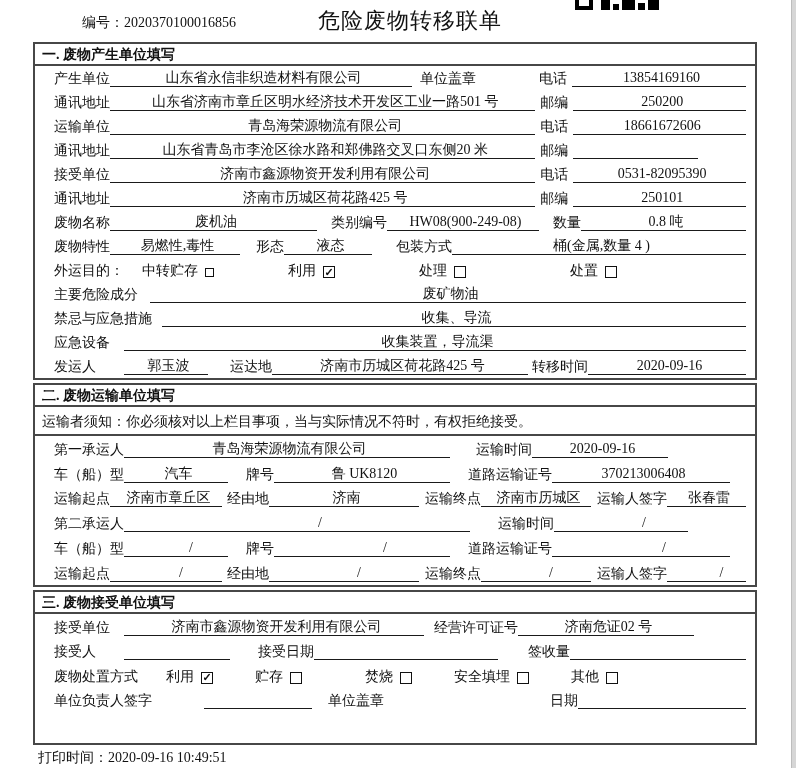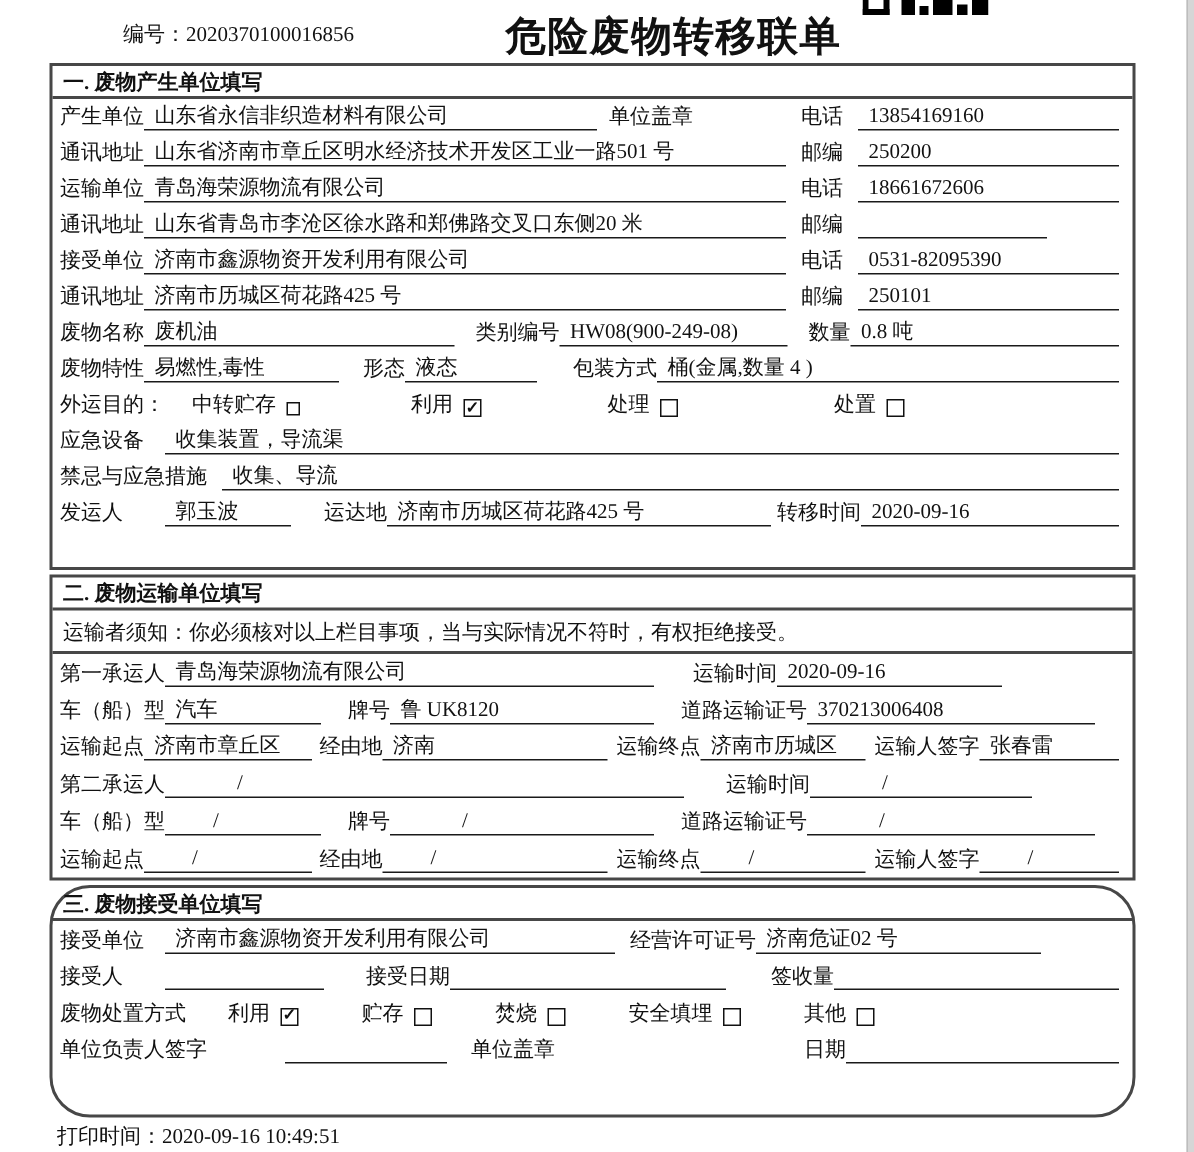--- a/index.html
+++ b/index.html
@@ -1,33 +1,33 @@
 <!DOCTYPE html>
 <html><head>
 <meta charset="utf-8">
 <style>
   * { box-sizing: border-box; margin: 0; padding: 0; }
   html,body { width:796px; height:768px; background:#fff; }
   body { position:relative; font-family:"Liberation Serif","DejaVu Serif",serif;
          color:#111; font-size:14px; overflow:hidden; }
   .abs { position:absolute; }
   .serial { left:38px; top:14px;margin-left:44px; }
-  .title  { left:337px; top:6px; font-size:27px; font-weight:bold; letter-spacing:1px; }
+  .title  { left:318px; top:6px; font-size:22px; font-weight:normal; letter-spacing:1px; }
   .qr     { left:575px; top:0; }
   .scrollbar { right:0; top:0; width:5px; height:768px; background:#d6d6d6; border-left:1px solid #bdbdbd; }
 
   .box { position:absolute; left:33px; width:724px; border:2px solid #474747; background:#fff; }
   #box1 { top:42px;  height:338px; }
   #box2 { top:383px; height:204px; }
-  #box3 { top:590px; height:155px;border-radius:27px; }
+  #box3 { top:590px; height:155px; }
 
   .sect { font-weight:bold; height:22px; padding:2px 0 0 7px; border-bottom:2px solid #474747; }
   .notice { padding:6px 0 0 7px; border-bottom:2px solid #474747; height:29px; }
 
-  .r { display:flex; align-items:flex-end; height:24px; padding:0 9px 3px 5px; }
+  .r { display:flex; align-items:flex-end; height:24px; padding:0 9px 3px 19px;text-align:center; }
   #box2 .r { height:24.8px; }
   #box3 .r { height:24.5px; }
   .lb { white-space:nowrap; line-height:17px; }
   .u  { border-bottom:1px solid #1a1a1a; padding:0 2px 0 7px; white-space:nowrap;
         line-height:17px; min-height:17px; }
   .grow { flex:1; }
   .rc { margin-left:auto; width:212px; display:flex; align-items:flex-end; }
   .rc .lb { width:38px; }
   .rc .u { flex:1;font-family:Liberation Serif, serif; }
   .sl  { padding-left:48px; }
@@ -139,29 +139,33 @@
     <span class="lb" style="margin-left:18px">中转贮存</span>
     <span class="cb sm"></span>
     <span class="lb" style="margin-left:74px">利用</span>
     <span class="cb">✓</span>
     <span class="lb" style="margin-left:84px">处理</span>
     <span class="cb"></span>
     <span class="lb" style="margin-left:104px">处置</span>
     <span class="cb"></span>
   </div>
 
+  <div class="r">
+    <span class="lb">主要危险成分</span>
+    <span class="u grow" style="margin-left:12px">废矿物油</span>
+  </div>
+
+  <div class="r">
+    <span class="lb">禁忌与应急措施</span>
+    <span class="u grow" style="margin-left:10px">收集、导流</span>
+  </div>
 
   <div class="r">
     <span class="lb">应急设备</span>
     <span class="u grow" style="margin-left:14px">收集装置，导流渠</span>
-  </div>
-
-  <div class="r">
-    <span class="lb">禁忌与应急措施</span>
-    <span class="u grow" style="margin-left:10px">收集、导流</span>
   </div>
 
   <div class="r">
     <span class="lb">发运人</span>
     <span class="u" style="width:84px;margin-left:28px">郭玉波</span>
     <span class="lb" style="margin-left:22px">运达地</span>
     <span class="u" style="width:256px">济南市历城区荷花路425 号</span>
     <span class="lb" style="margin-left:4px">转移时间</span>
     <span class="u grow">2020-09-16</span>
   </div>
@@ -244,21 +248,21 @@
     <span class="lb" style="margin-left:30px">签收量</span>
     <span class="u grow"></span>
   </div>
 
   <div class="r">
     <span class="lb">废物处置方式</span>
     <span class="lb" style="margin-left:28px">利用</span>
     <span class="cb">✓</span>
     <span class="lb" style="margin-left:42px">贮存</span>
     <span class="cb"></span>
-    <span class="lb" style="margin-left:42px">焚烧</span>
+    <span class="lb" style="margin-left:63px">焚烧</span>
     <span class="cb"></span>
     <span class="lb" style="margin-left:42px">安全填埋</span>
     <span class="cb"></span>
     <span class="lb" style="margin-left:42px">其他</span>
     <span class="cb"></span>
   </div>
 
   <div class="r">
     <span class="lb">单位负责人签字</span>
     <span class="u" style="width:108px;margin-left:52px"></span>

